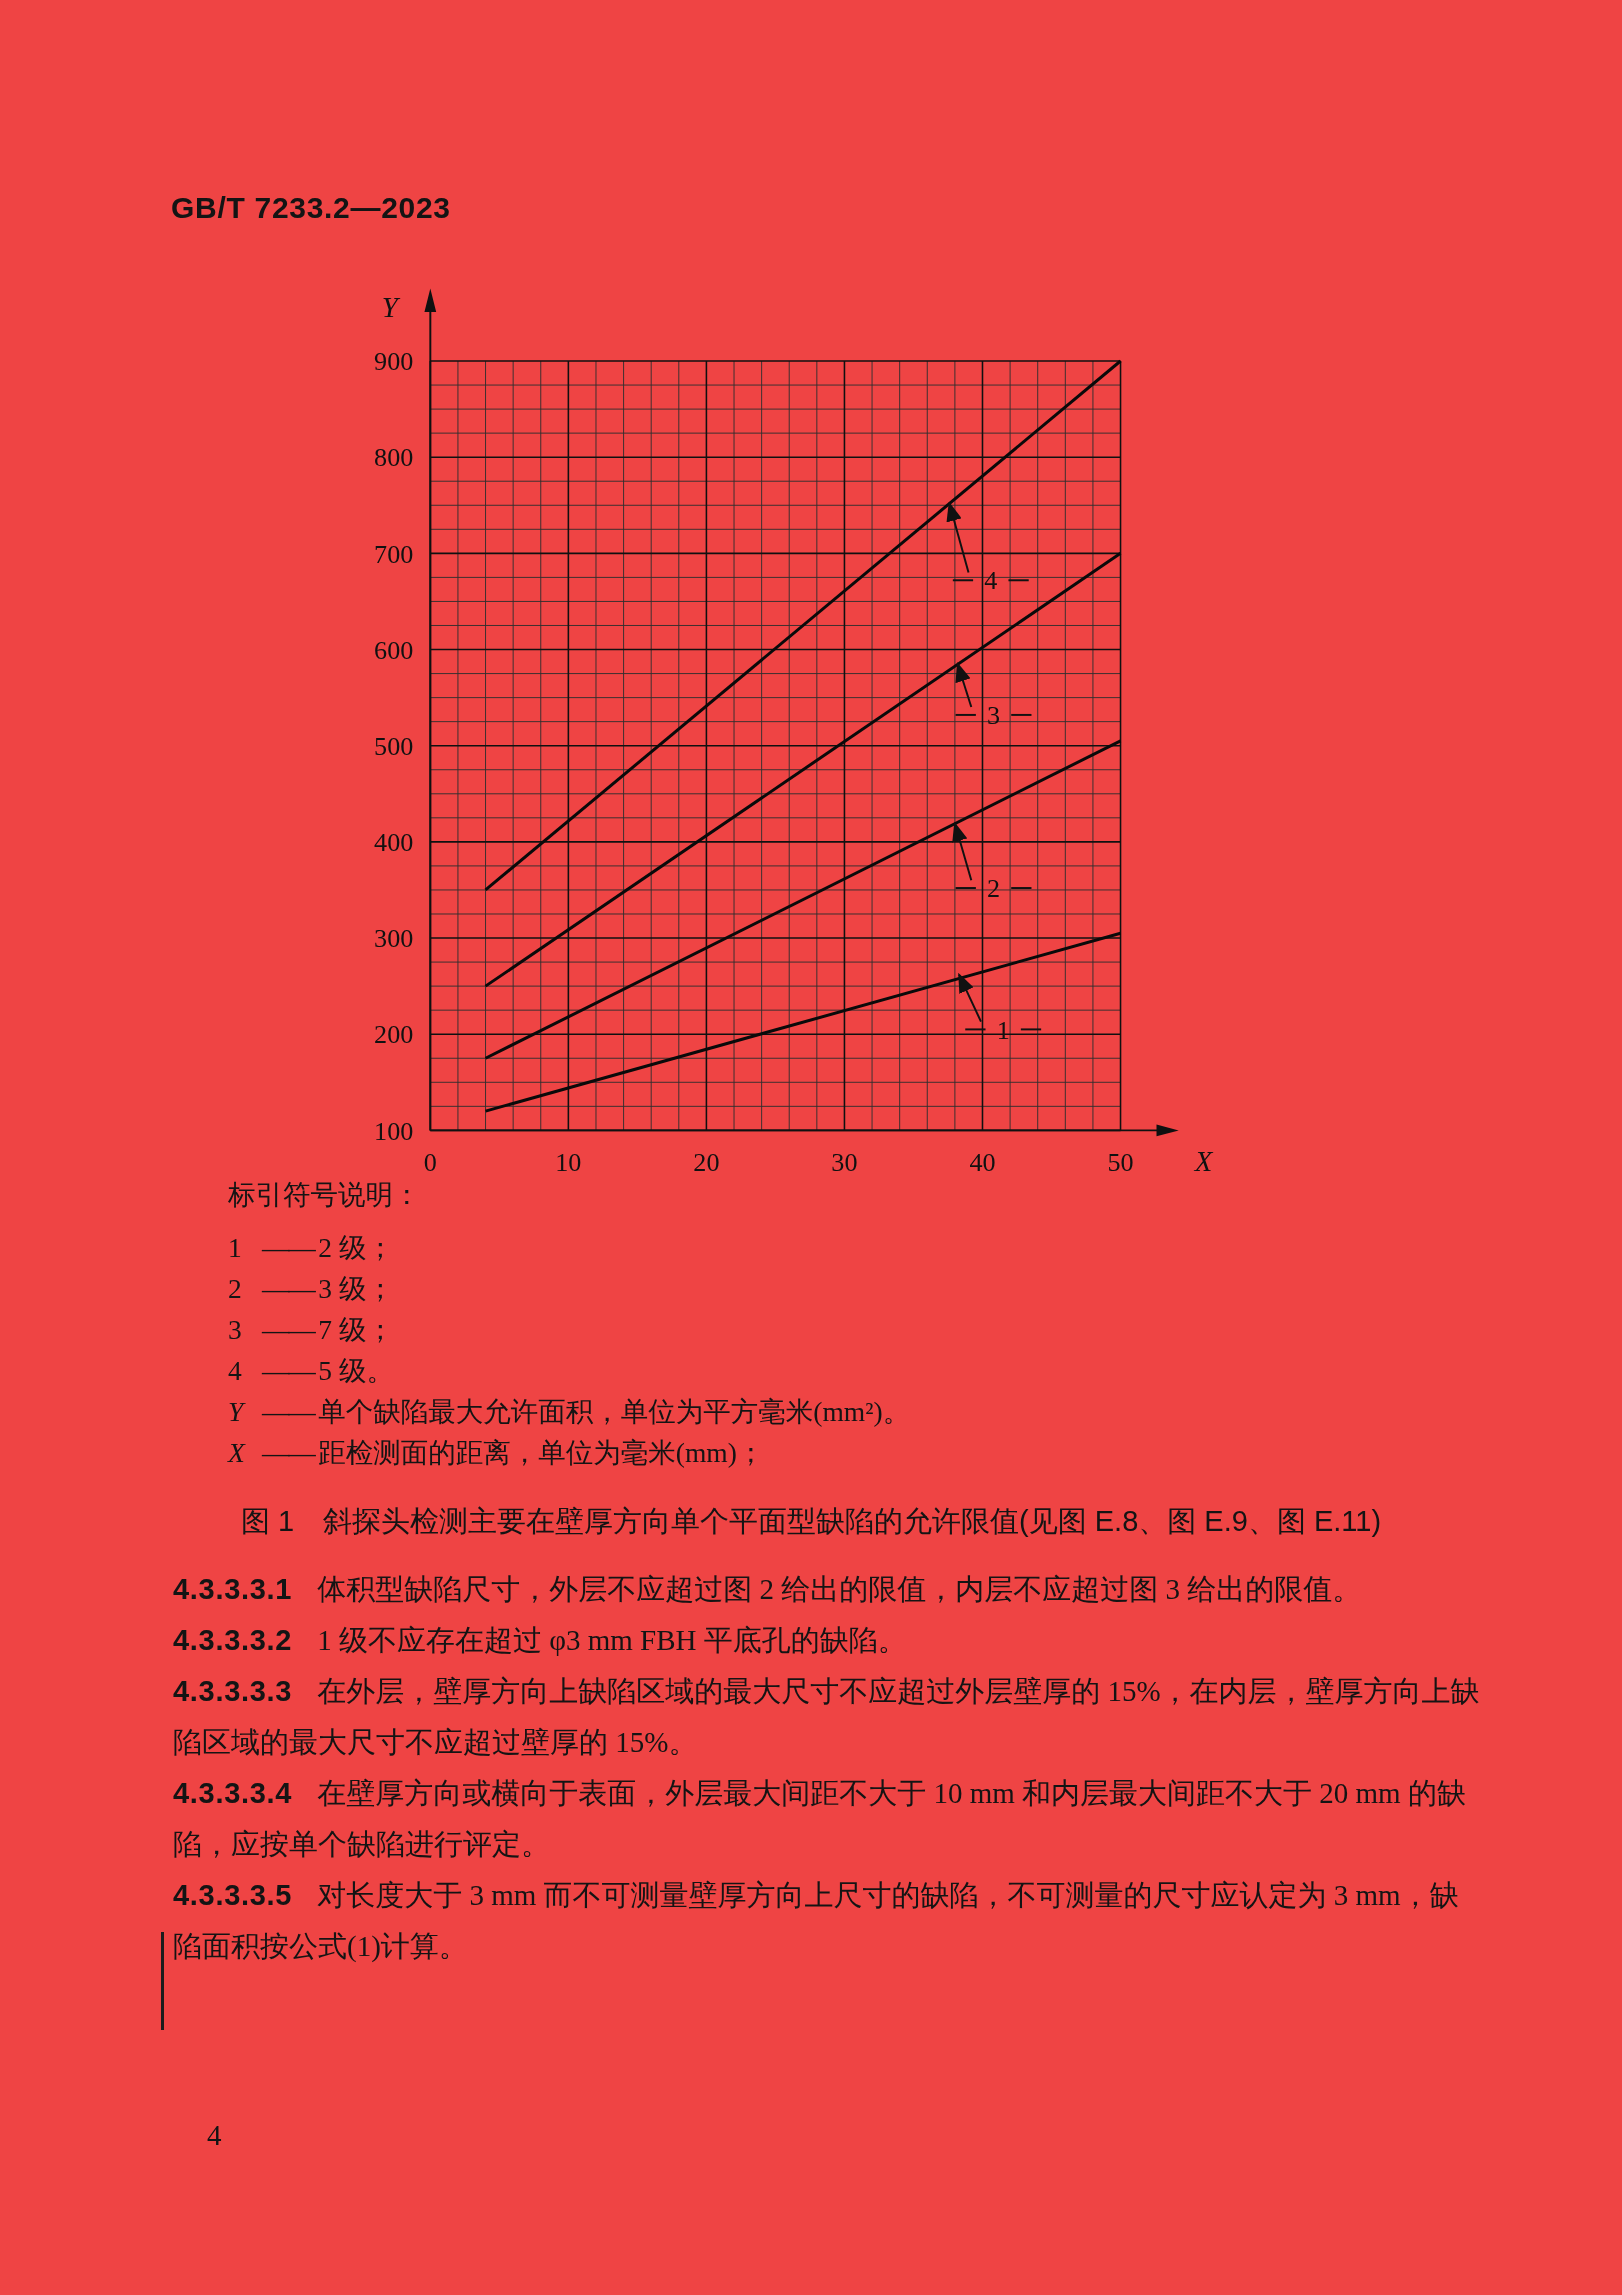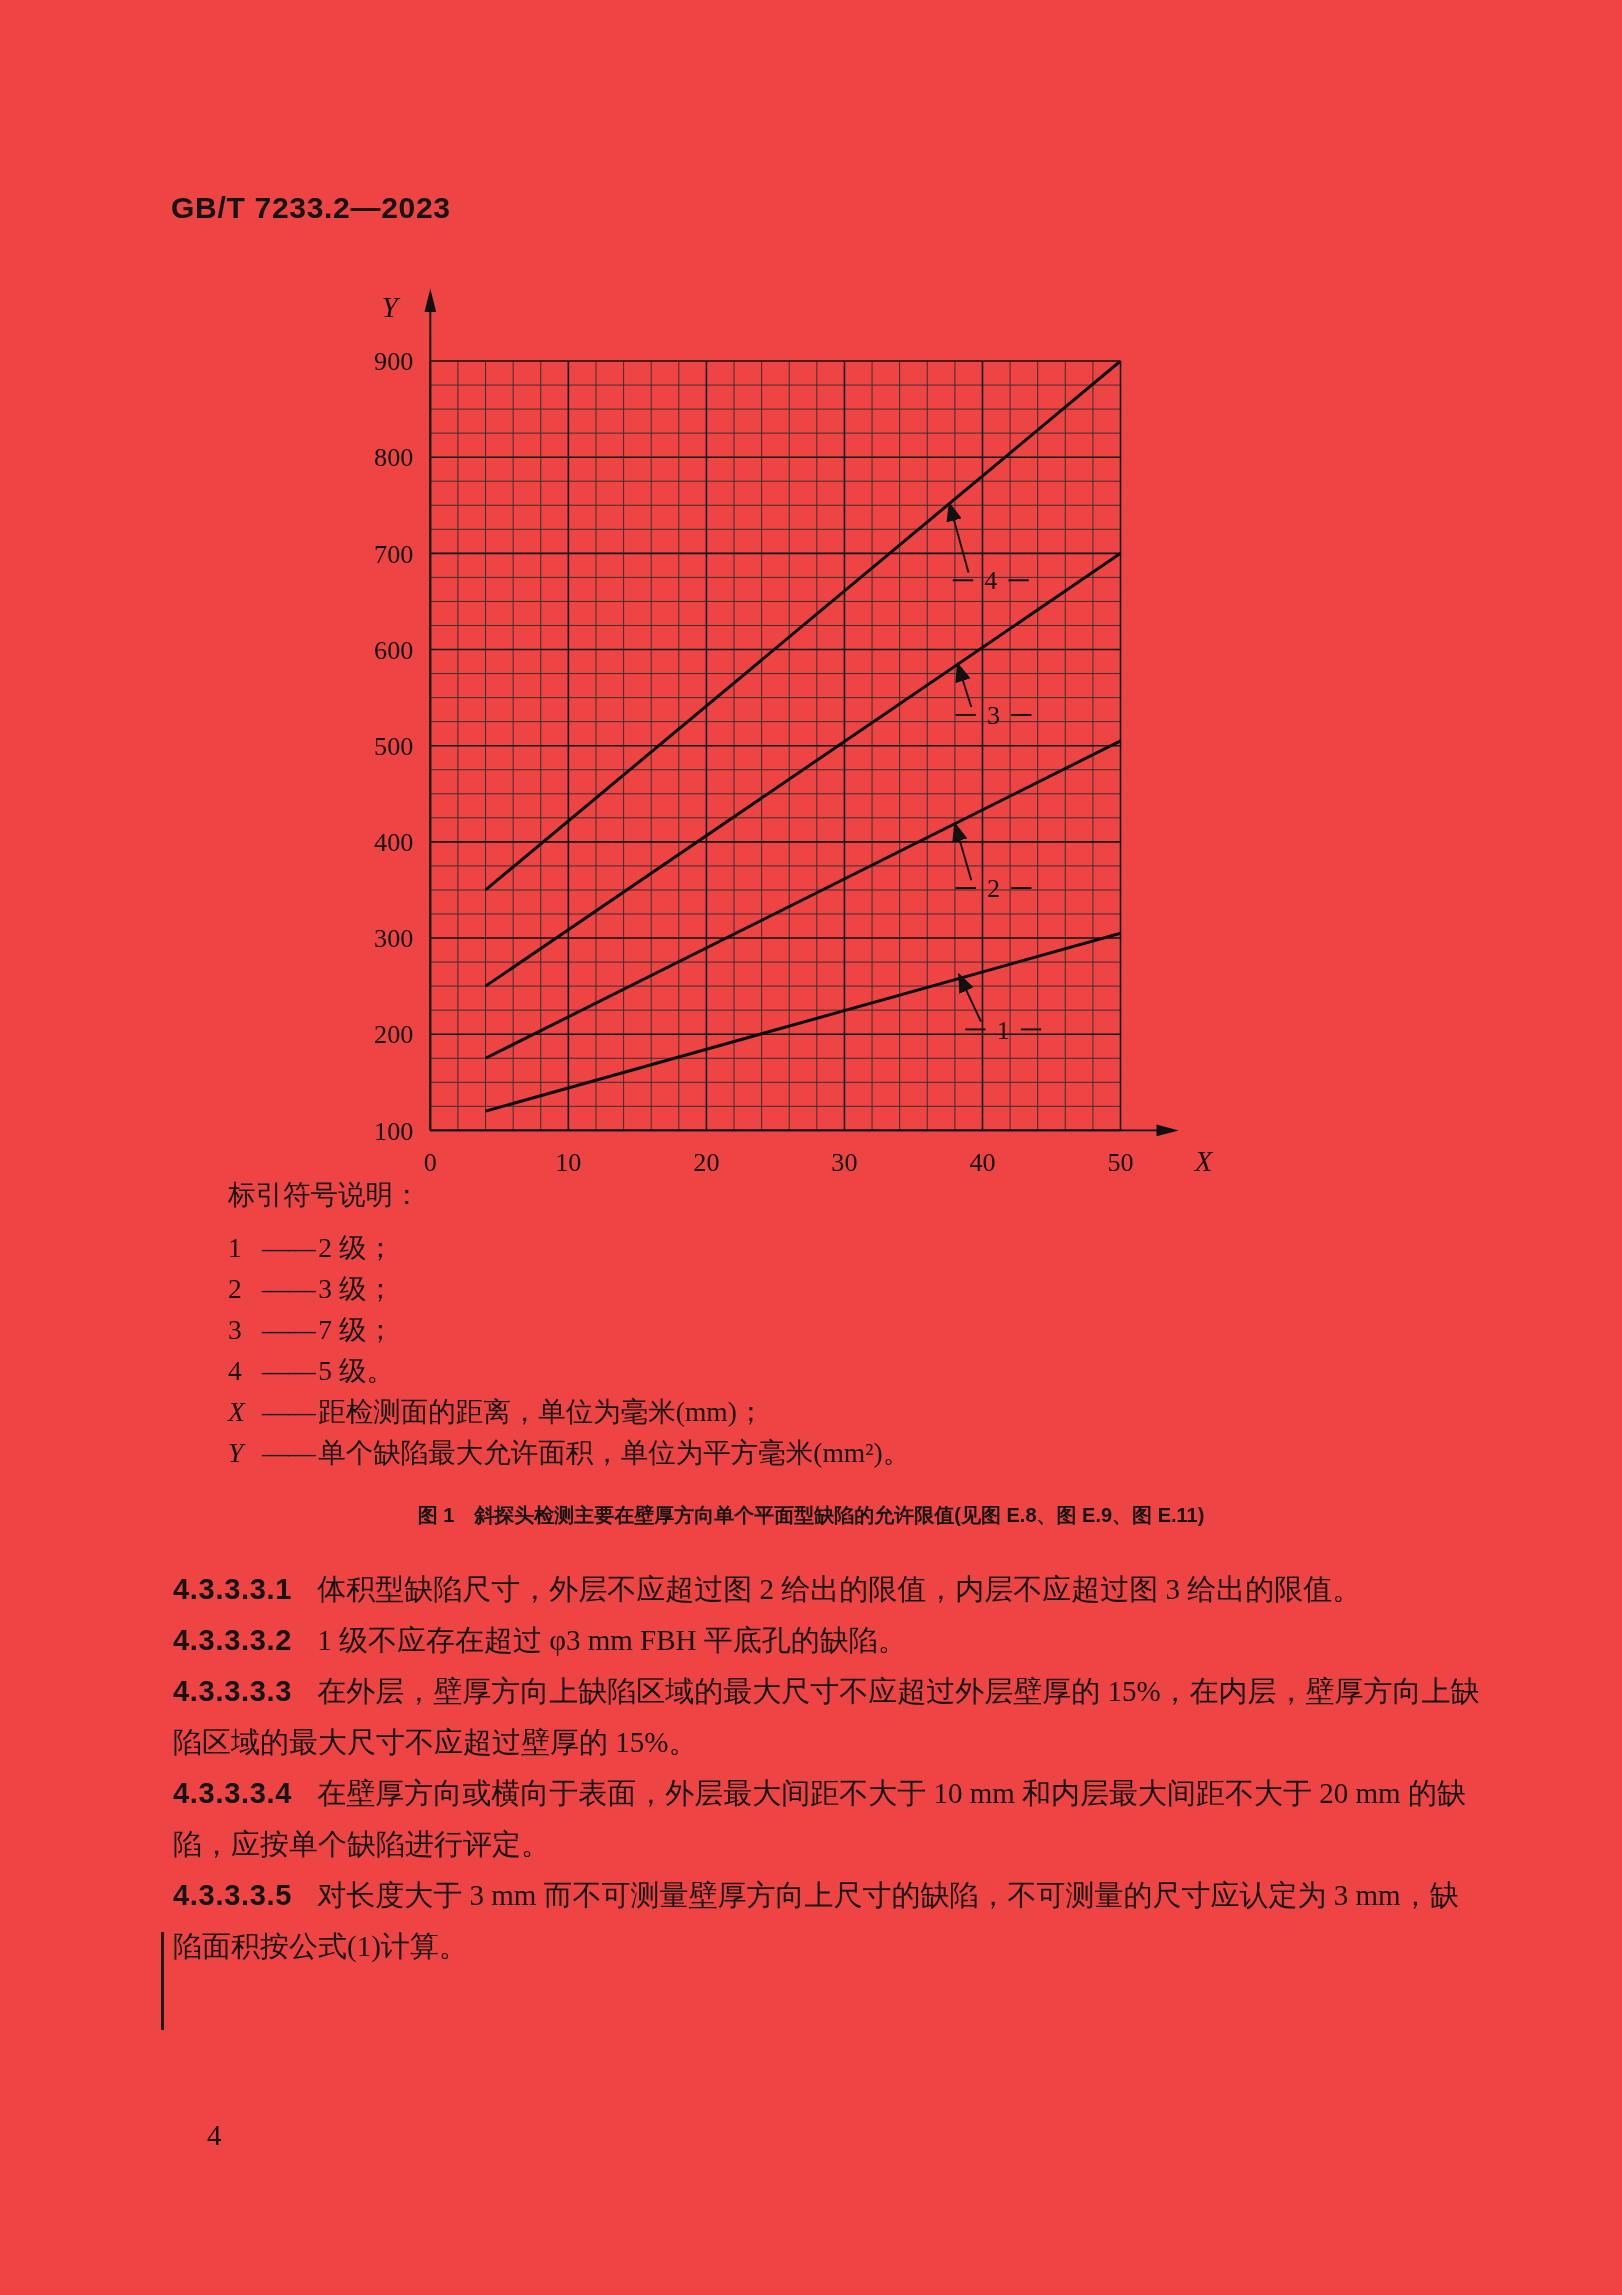--- a/index.html
+++ b/index.html
@@ -19,21 +19,21 @@
   .legend{ position:absolute; left:228px; top:1177px; width:1178px; font-size:27.5px; }
   .legend-title{ margin-bottom:14.4px; }
   .legend-row{ height:41px; line-height:41px; white-space:nowrap; }
   .legend-sym{ display:inline-block; min-width:34px; }
   .legend-row.sym-italic .legend-sym{ font-style:italic; }
   .legend-dash{ display:inline-block; margin-right:3.9px; letter-spacing:-1.3px; }
 
   .fig-caption{
     position:absolute; left:0; top:1502px; width:1622px; text-align:center;
     font-family:"Liberation Sans","DejaVu Sans",sans-serif;
-    font-weight:bold; font-size:20px;
+    font-weight:normal; font-size:29px;
   }
 
   .body-text{ position:absolute; left:173px; top:1564px; width:1309px; font-size:29px; line-height:51px; }
   .section-heading{
     font-family:"Liberation Sans","DejaVu Sans",sans-serif;
     font-weight:bold; font-size:29px; margin:0 0 9.2px 0;
   }
   .section-heading .h-num{ margin-right:26px; letter-spacing:0.7px; }
   .para{ margin:0; text-align:justify; }
   .para .p-num{
@@ -190,24 +190,24 @@
     <div class="legend-row">
       <span class="legend-sym">2</span><span class="legend-dash">——</span><span class="legend-meaning">3 级；</span>
     </div>
     <div class="legend-row">
       <span class="legend-sym">3</span><span class="legend-dash">——</span><span class="legend-meaning">7 级；</span>
     </div>
     <div class="legend-row">
       <span class="legend-sym">4</span><span class="legend-dash">——</span><span class="legend-meaning">5 级。</span>
     </div>
     <div class="legend-row sym-italic">
+      <span class="legend-sym">Y</span><span class="legend-dash">——</span><span class="legend-meaning">单个缺陷最大允许面积，单位为平方毫米(mm²)。</span>
+    </div>
+    <div class="legend-row sym-italic">
       <span class="legend-sym">X</span><span class="legend-dash">——</span><span class="legend-meaning">距检测面的距离，单位为毫米(mm)；</span>
-    </div>
-    <div class="legend-row sym-italic">
-      <span class="legend-sym">Y</span><span class="legend-dash">——</span><span class="legend-meaning">单个缺陷最大允许面积，单位为平方毫米(mm²)。</span>
     </div>
   </div>
 
   <div class="fig-caption">图 1　斜探头检测主要在壁厚方向单个平面型缺陷的允许限值(见图 E.8、图 E.9、图 E.11)</div>
 
   <div class="body-text">
     <p class="para">
       <span class="p-num">4.3.3.3.1</span><span class="p-text">体积型缺陷尺寸，外层不应超过图 2 给出的限值，内层不应超过图 3 给出的限值。</span>
     </p>
     <p class="para">

